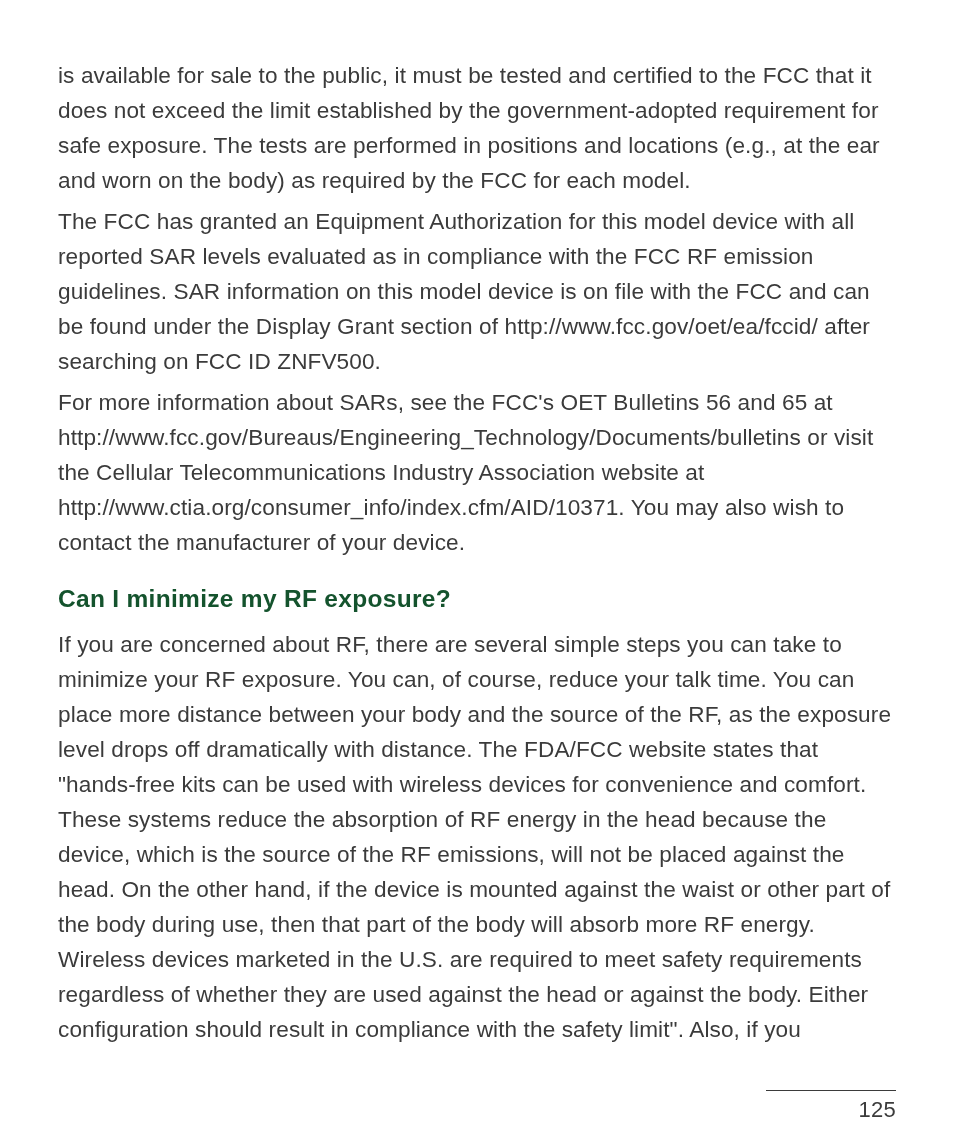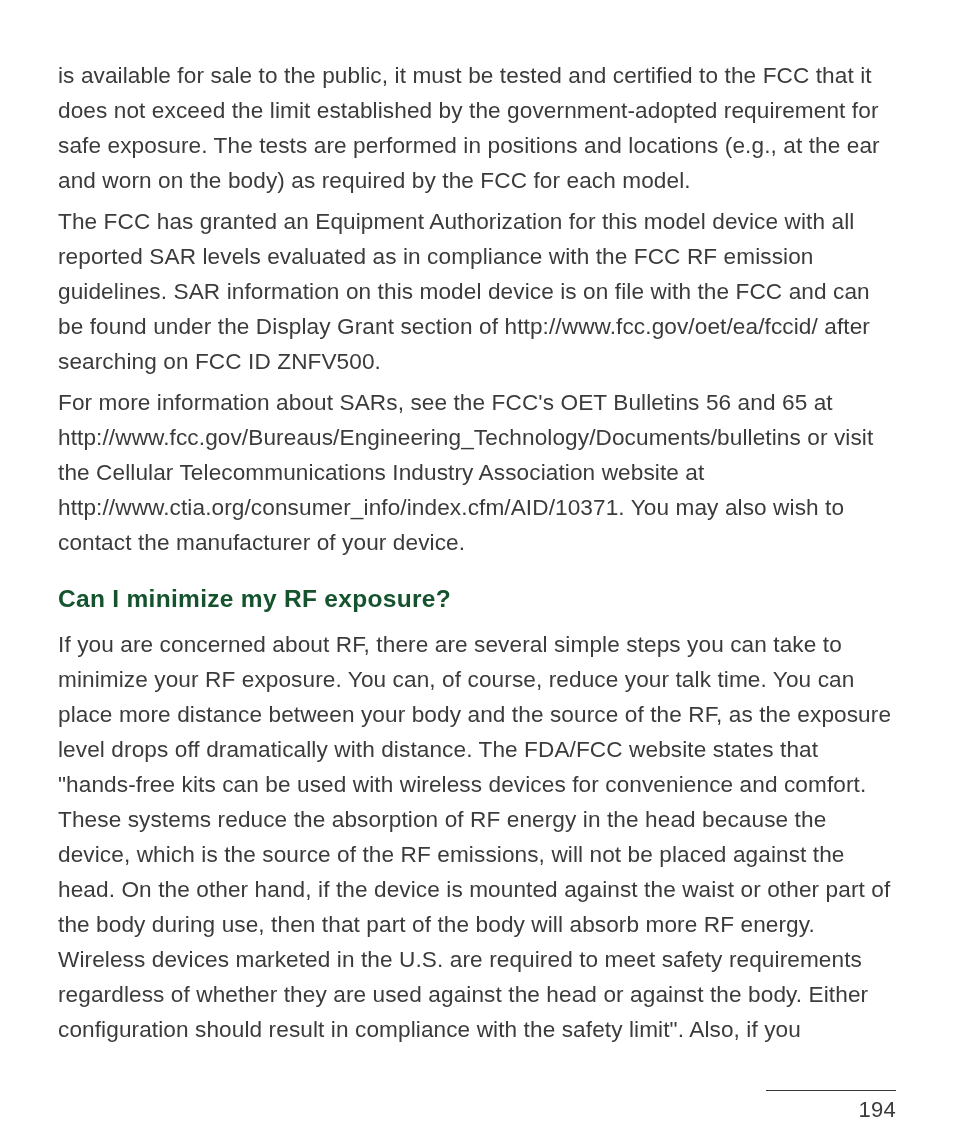--- a/index.html
+++ b/index.html
@@ -65,16 +65,16 @@
   <p class="body-text para">The FCC has granted an Equipment Authorization for this model device with all reported SAR levels evaluated as in compliance with the FCC RF emission guidelines. SAR information on this model device is on file with the FCC and can be found under the Display Grant section of http://www.fcc.gov/oet/ea/fccid/ after searching on FCC ID ZNFV500.</p>
 
   <p class="body-text para">For more information about SARs, see the FCC's OET Bulletins 56 and 65 at http://www.fcc.gov/Bureaus/Engineering_Technology/Documents/bulletins or visit the Cellular Telecommunications Industry Association website at http://www.ctia.org/consumer_info/index.cfm/AID/10371. You may also wish to contact the manufacturer of your device.</p>
 
   <h2 class="heading">Can I minimize my RF exposure?</h2>
 
   <p class="body-text para">If you are concerned about RF, there are several simple steps you can take to minimize your RF exposure. You can, of course, reduce your talk time. You can place more distance between your body and the source of the RF, as the exposure level drops off dramatically with distance. The FDA/FCC website states that "hands-free kits can be used with wireless devices for convenience and comfort. These systems reduce the absorption of RF energy in the head because the device, which is the source of the RF emissions, will not be placed against the head. On the other hand, if the device is mounted against the waist or other part of the body during use, then that part of the body will absorb more RF energy. Wireless devices marketed in the U.S. are required to meet safety requirements regardless of whether they are used against the head or against the body. Either configuration should result in compliance with the safety limit". Also, if you</p>
 
   <div class="footer">
     <hr class="footer-line">
-    <div class="page-number">194</div>
+    <div class="page-number">125</div>
   </div>
 
 </div>
 
 </body></html>

